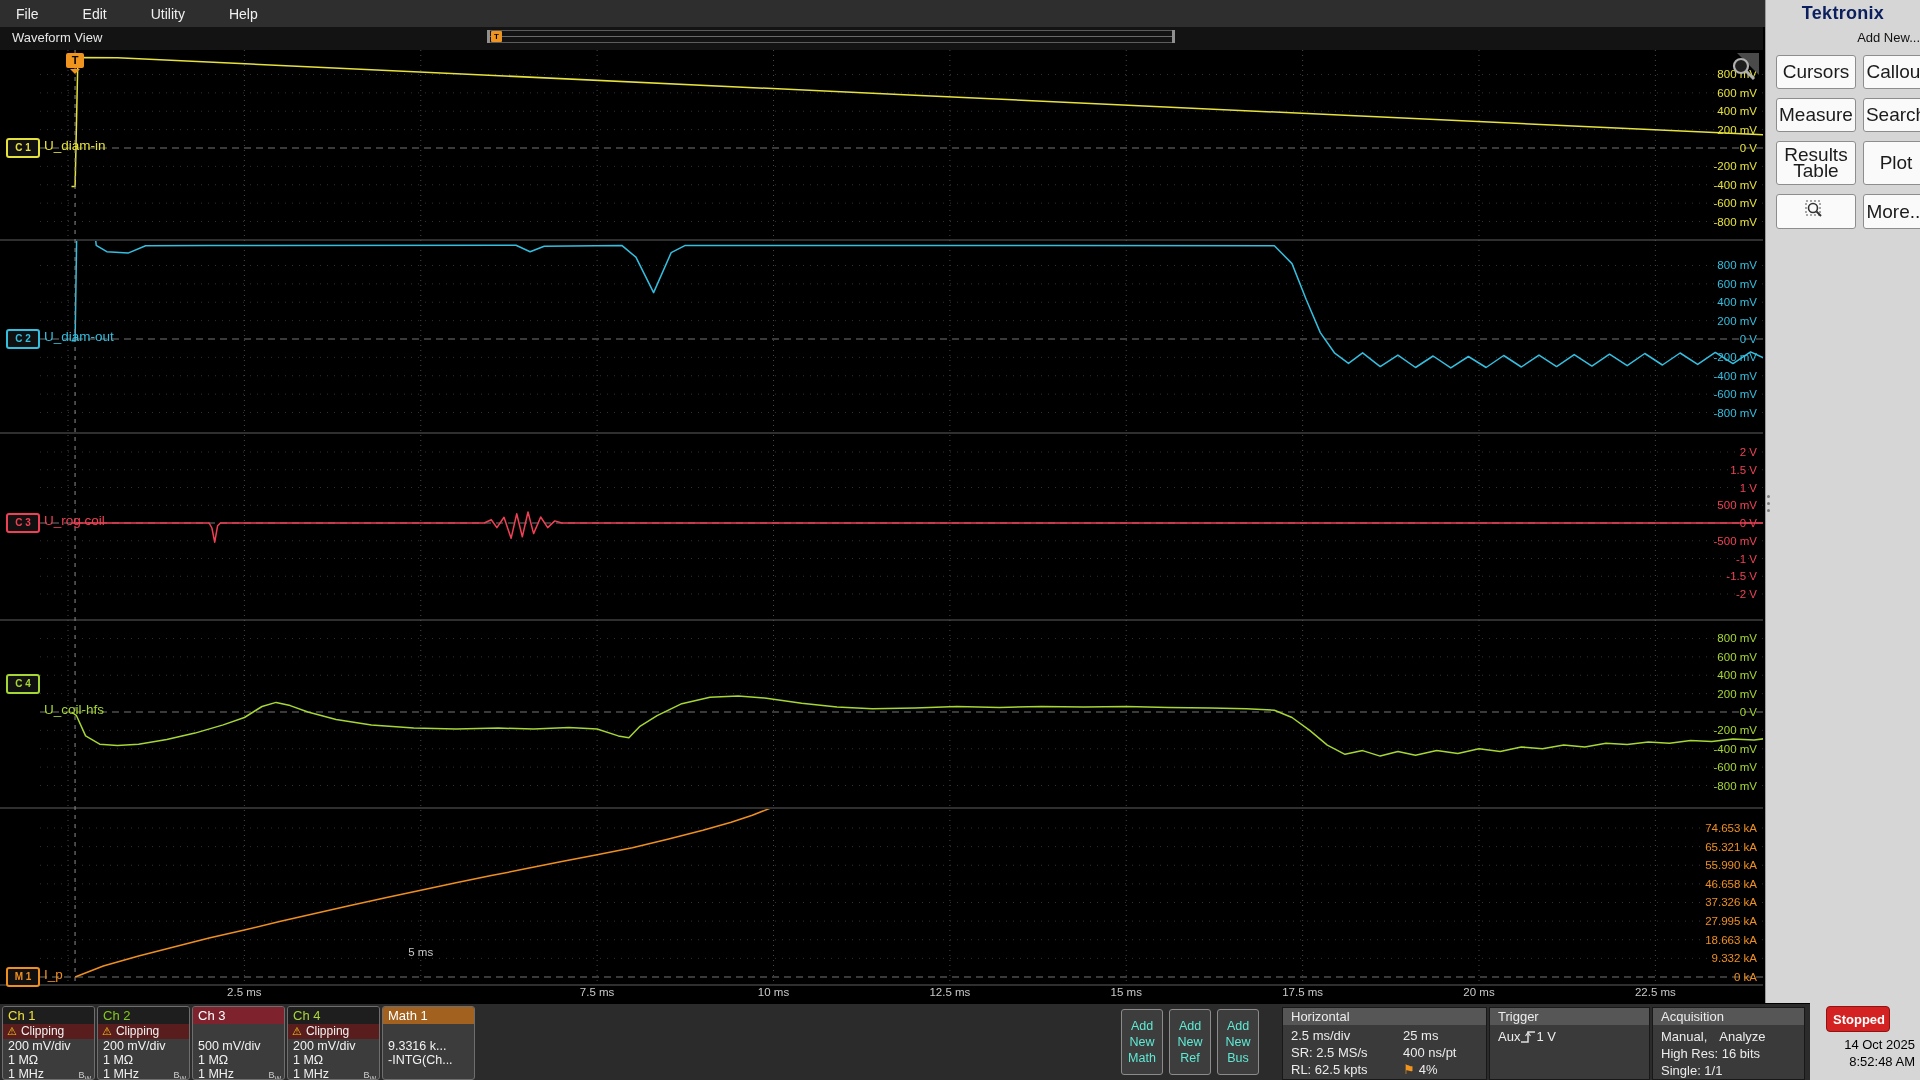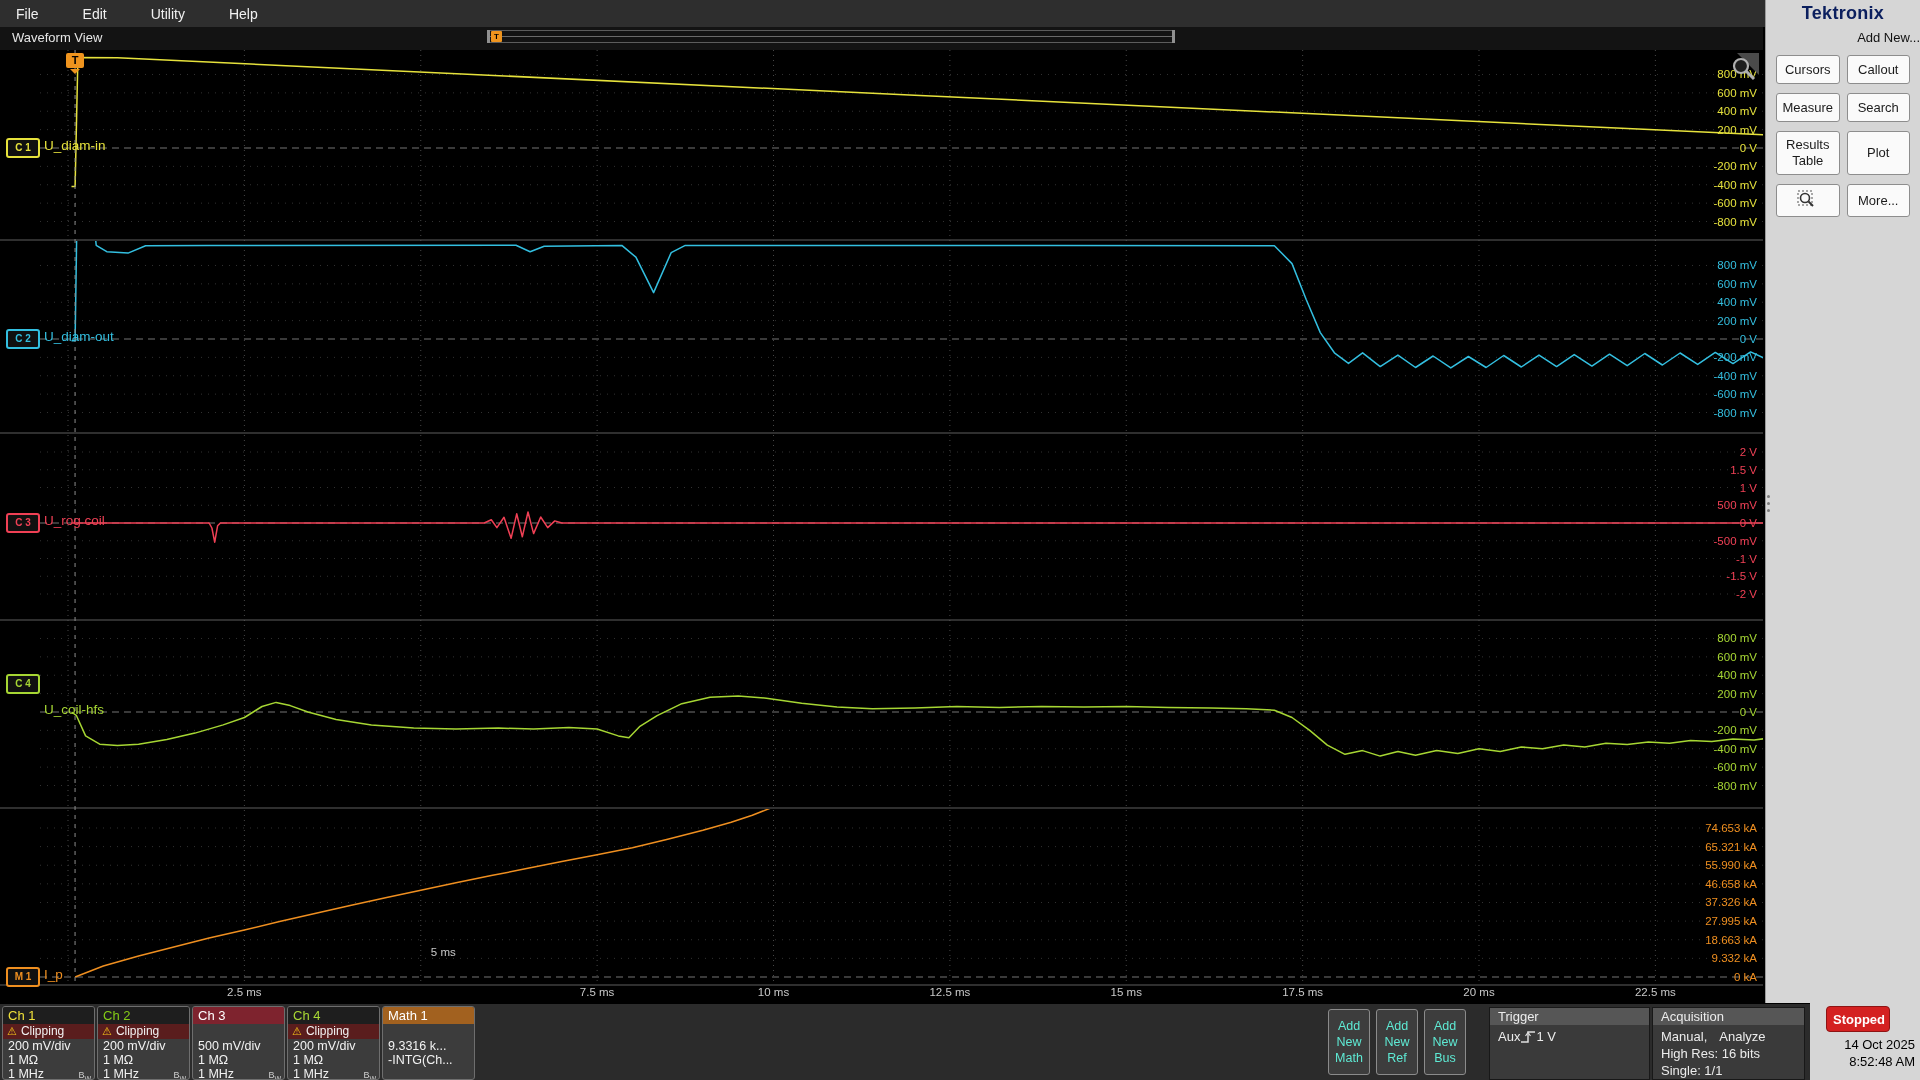--- a/index.html
+++ b/index.html
@@ -32,21 +32,21 @@
   .tick-label{position:absolute;width:120px;text-align:right;font-size:11.5px;line-height:14px;}
   .x-label{position:absolute;width:70px;text-align:center;font-size:11.5px;color:#c9c9c9;}
   .ch-marker{position:absolute;left:6px;width:30px;height:16px;border:2px solid;border-radius:3px;background:#101010;
     color:#fff;font-size:10px;font-weight:bold;text-align:center;line-height:16px;pointer-events:auto;}
   .trace-label{position:absolute;left:44px;font-size:13.5px;pointer-events:auto;}
   
   #sidebar{position:absolute;left:1765px;top:0;width:155px;height:1080px;background:#d6d6d6;border-left:1px solid #9a9a9a;box-sizing:border-box;}
   #logo{color:#0b1f5e;font-weight:bold;font-size:18px;text-align:center;margin-top:3px;letter-spacing:.3px;}
   #addnew{color:#111;font-size:13px;text-align:right;margin-top:6px;}
   #side-buttons{display:grid;grid-template-columns:1fr 1fr;gap:9px 7px;padding:10px 10px 0 10px;}
-  .sbtn{background:#fafafa;border:1px solid #8d8d8d;border-radius:3px;color:#1b1b1b;font-size:13px;
+  .sbtn{background:#fafafa;border:1px solid #8d8d8d;border-radius:3px;color:#1b1b1b;font-size:19px;
     font-family:"Liberation Sans",sans-serif;padding:5px 2px;min-height:29px;cursor:pointer;}
   .sbtn.tall{min-height:40px;line-height:16px;}
   #splitter-dots{position:absolute;left:1px;top:495px;display:flex;flex-direction:column;gap:4px;}
   #splitter-dots i{width:3px;height:3px;border-radius:50%;background:#7c7c7c;}
   #stopped{position:absolute;left:60px;top:1006px;width:64px;height:26px;background:#d42121;border:1px solid #8e1414;
     border-radius:4px;color:#fff;font-weight:bold;font-size:13px;font-family:"Liberation Sans",sans-serif;cursor:pointer;}
   #datetime{position:absolute;right:5px;top:1036px;width:120px;text-align:right;color:#000;font-size:13px;line-height:17px;}
   
   #bottombar{position:absolute;left:0;top:1003px;width:1810px;height:77px;background:#2b2b2b;border-top:1px solid #000;
     display:flex;align-items:flex-start;padding:2px 4px 0 2px;box-sizing:border-box;justify-content:space-between;}
@@ -212,21 +212,21 @@
     <div class="tick-label" style="left: 1637px; top: 858.244px; color: rgb(239, 143, 32);">55.990 kA</div>
     <div class="tick-label" style="left: 1637px; top: 876.871px; color: rgb(239, 143, 32);">46.658 kA</div>
     <div class="tick-label" style="left: 1637px; top: 895.497px; color: rgb(239, 143, 32);">37.326 kA</div>
     <div class="tick-label" style="left: 1637px; top: 914.122px; color: rgb(239, 143, 32);">27.995 kA</div>
     <div class="tick-label" style="left: 1637px; top: 932.749px; color: rgb(239, 143, 32);">18.663 kA</div>
     <div class="tick-label" style="left: 1637px; top: 951.373px; color: rgb(239, 143, 32);">9.332 kA</div>
     <div class="tick-label" style="left: 1637px; top: 970px; color: rgb(239, 143, 32);">0 kA</div>
     <div class="ch-marker" style="top: 967px; border-color: rgb(239, 143, 32); color: rgb(239, 143, 32);">M 1</div>
     <div class="trace-label" style="top: 967px; color: rgb(239, 143, 32);">I_p</div>
     <div class="x-label" style="left: 209.375px; top: 986px;">2.5 ms</div>
-    <div class="x-label" style="left: 385.75px; top: 946px; text-align: right;">5 ms</div>
+    <div class="x-label" style="left: 385.75px; top: 946px;">5 ms</div>
     <div class="x-label" style="left: 562.125px; top: 986px;">7.5 ms</div>
     <div class="x-label" style="left: 738.5px; top: 986px;">10 ms</div>
     <div class="x-label" style="left: 914.875px; top: 986px;">12.5 ms</div>
     <div class="x-label" style="left: 1091.25px; top: 986px;">15 ms</div>
     <div class="x-label" style="left: 1267.62px; top: 986px;">17.5 ms</div>
     <div class="x-label" style="left: 1444px; top: 986px;">20 ms</div>
     <div class="x-label" style="left: 1620.38px; top: 986px;">22.5 ms</div>
   </div>
 
 <div id="trig-flag">T</div>
@@ -327,20 +327,31 @@
         <div class="ch-row">-INTG(Ch...</div>
       </div>
     </div>
   <div id="bb-spacer"></div>
   <div id="add-buttons">
       <button class="addbtn">Add New Math</button>
       <button class="addbtn">Add New Ref</button>
       <button class="addbtn">Add New Bus</button>
     </div>
 
+  <div class="panel" id="horizontal-panel" style="width:205px">
+    <div class="ptitle">Horizontal</div>
+    <div class="pbody hgrid">
+      <span>2.5 ms/div</span>
+      <span>25 ms</span>
+      <span>SR: 2.5 MS/s</span>
+      <span>400 ns/pt</span>
+      <span>RL: 62.5 kpts</span>
+      <span class="posflag"><i class="flag">⚑</i><span>4%</span></span>
+    </div>
+  </div>
 
   <div class="panel" id="trigger-panel" style="width:161px">
     <div class="ptitle">Trigger</div>
     <div class="pbody trigrow">
       <span>Aux</span>
       <svg width="16" height="14" viewBox="0 0 16 14">
         <polyline points="1,12 8,12 8,2 15,2" fill="none" stroke="#e0e0e0" stroke-width="1.5"></polyline>
         <polyline points="5.5,6 8,2.5 10.5,6" fill="none" stroke="#e0e0e0" stroke-width="1.2"></polyline>
       </svg>
       <span>1 V</span>

